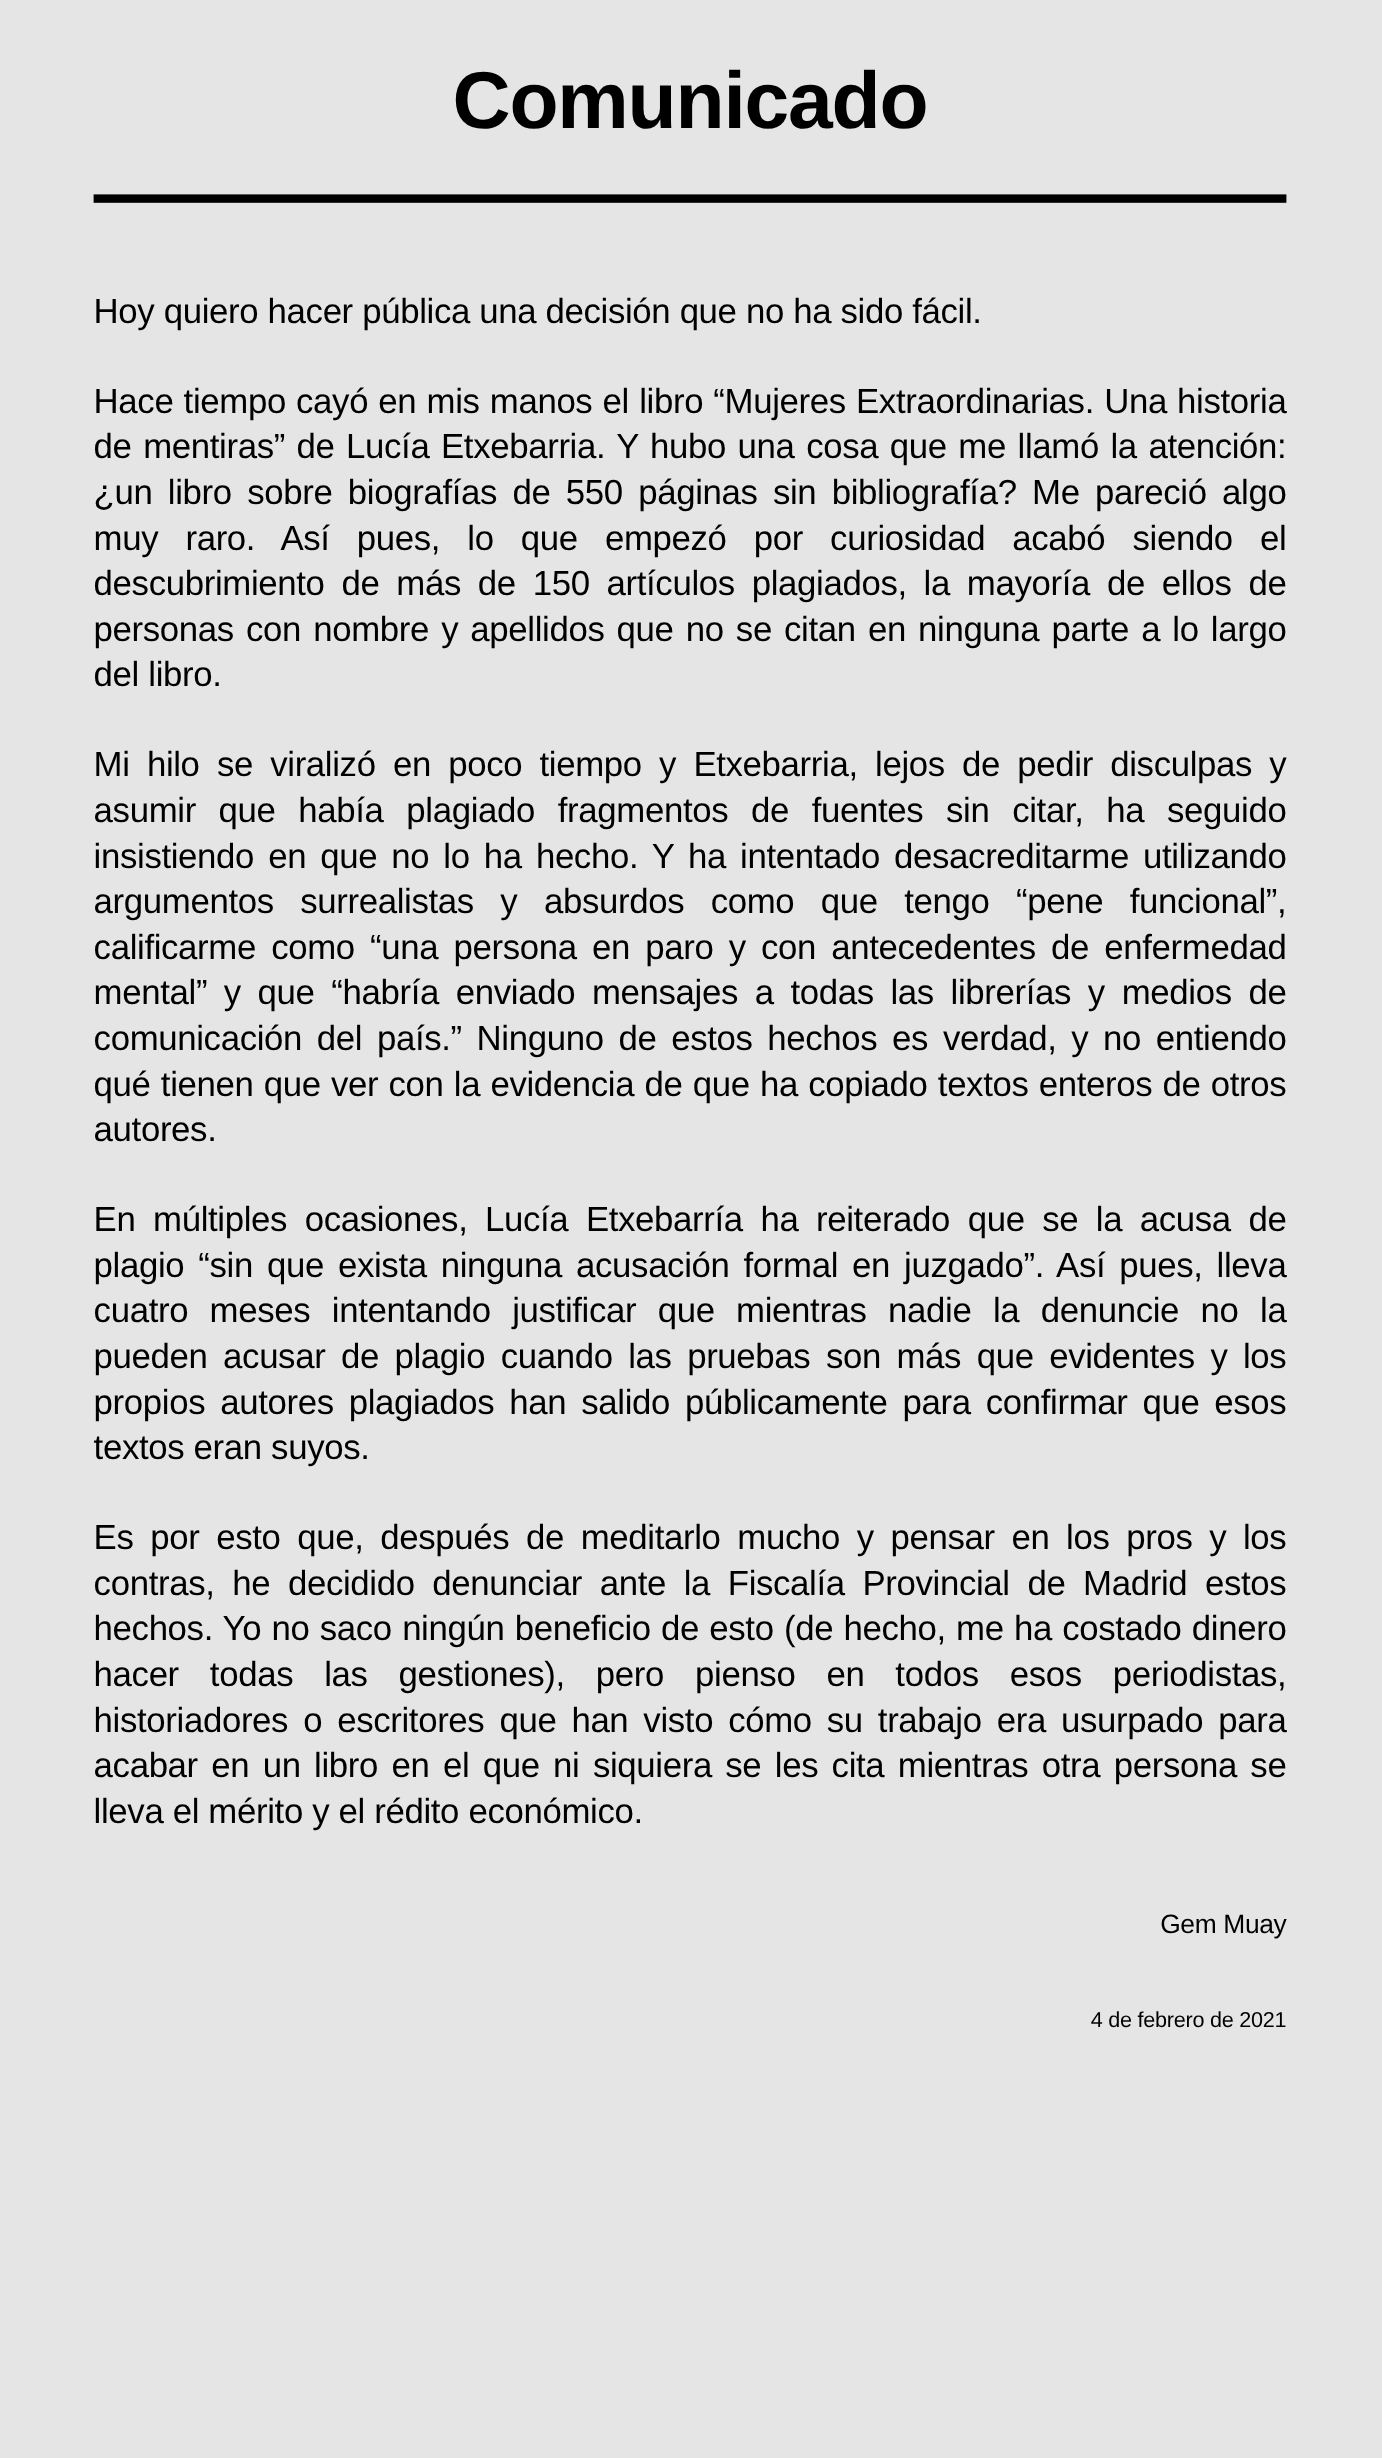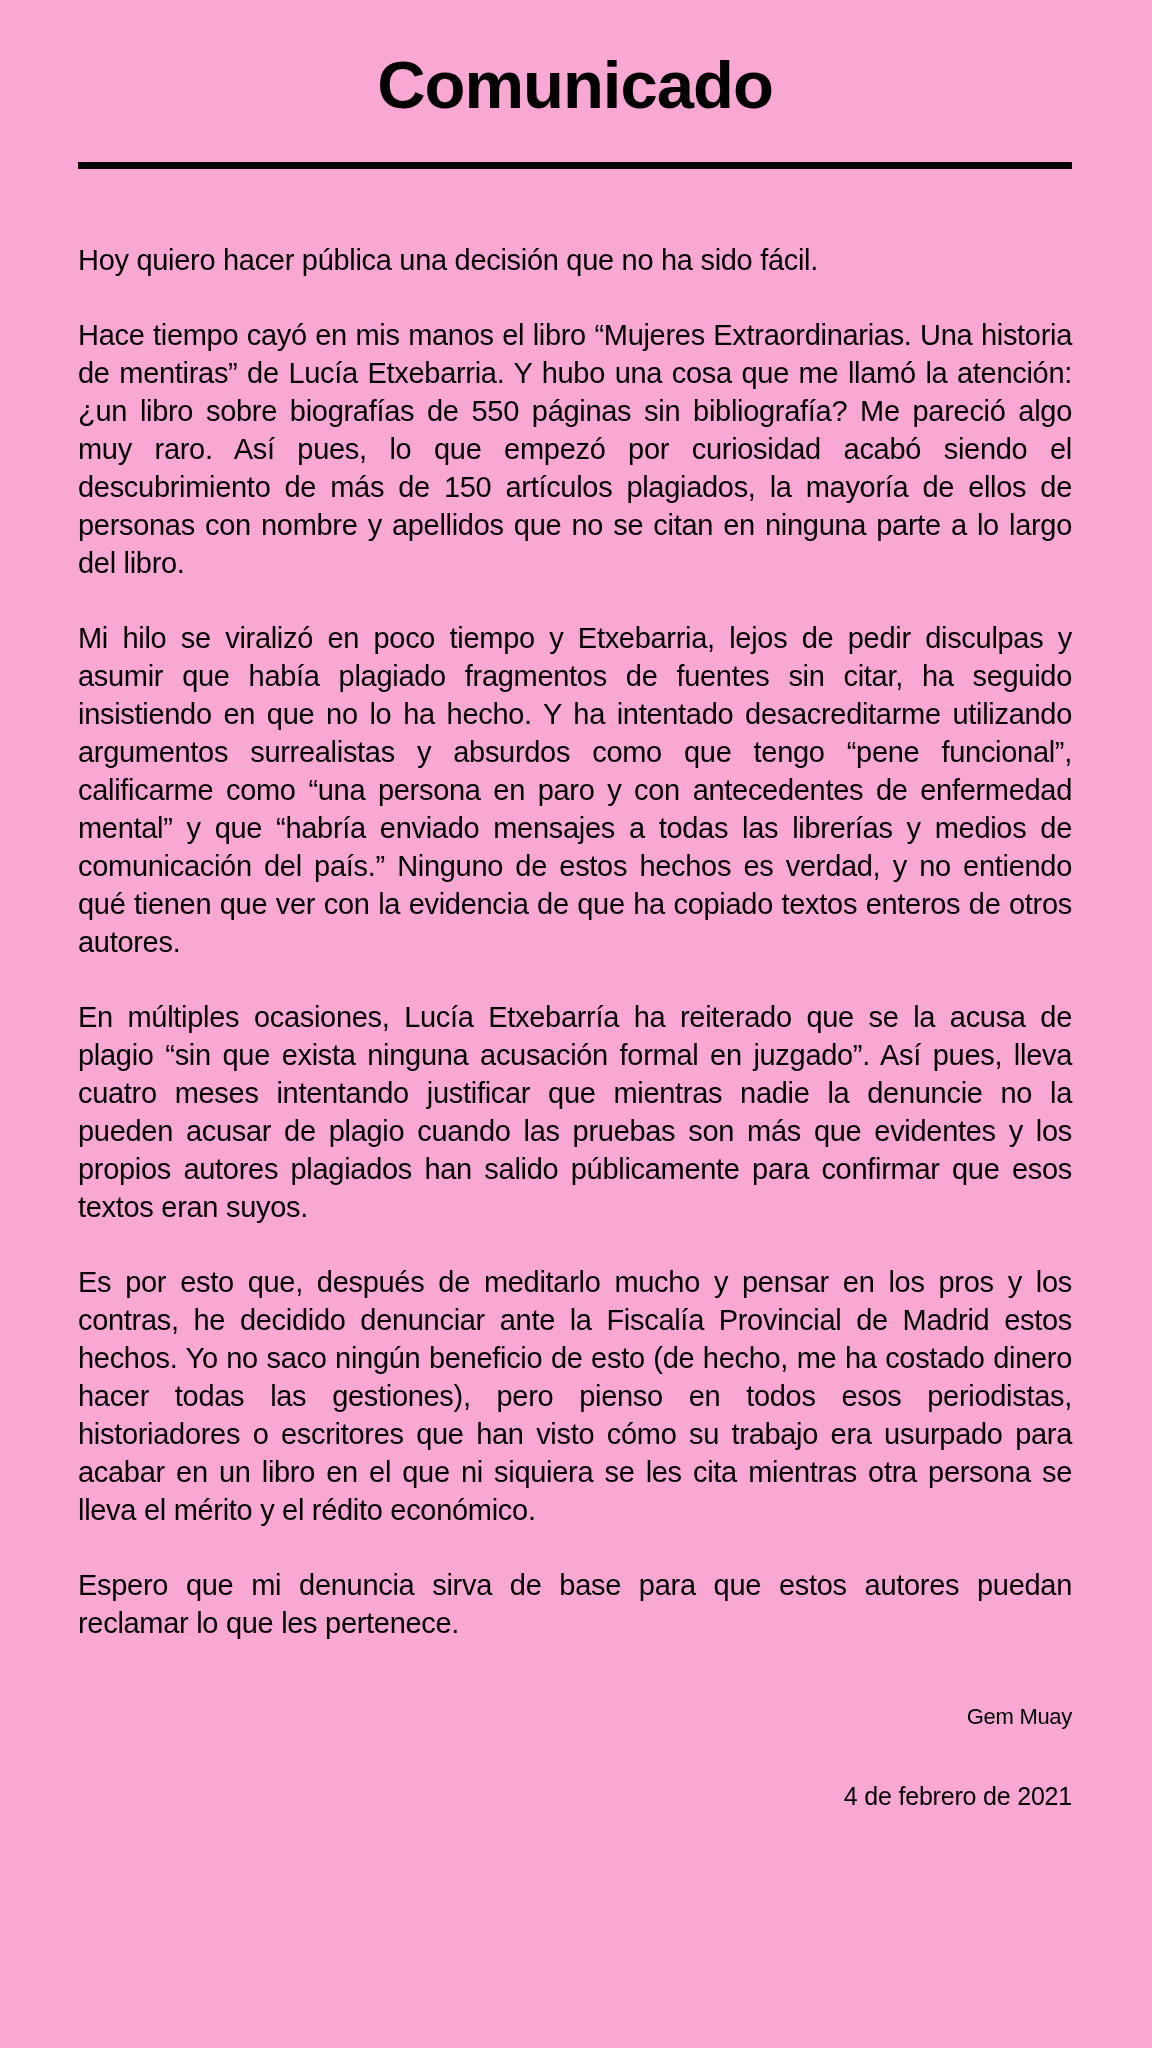--- a/index.html
+++ b/index.html
@@ -5,21 +5,21 @@
   html, body {
     margin: 0;
     padding: 0;
     background: #ffffff;
   }
   .page {
     position: relative;
     width: 1152px;
     height: 2048px;
     margin: 0 auto;
-    background: #f9a8d4;
+    background: #e5e5e5;
     color: #000000;
     font-family: "Liberation Sans", "DejaVu Sans", sans-serif;
     box-sizing: border-box;
     padding: 48px 80px 0 78px;
     overflow: hidden;
   }
   .doc-title {
     margin: 0;
     font-size: 67px;
     font-weight: 700;
@@ -49,41 +49,40 @@
   }
   .signature {
     margin-top: 56px;
     font-size: 22px;
     line-height: 38px;
     text-align: right;
     letter-spacing: -0.3px;
   }
   .doc-date {
     margin-top: 44px;
-    font-size: 25px;
+    font-size: 18px;
     line-height: 32px;
     text-align: right;
     letter-spacing: -0.2px;
   }
 </style>
 </head>
 <body>
 
 <div class="page">
 
   <h1 class="doc-title">Comunicado</h1>
 
   <hr class="title-rule">
 
   <div class="doc-body">
     <p>Hoy quiero hacer pública una decisión que no ha sido fácil.</p>
     <p>Hace tiempo cayó en mis manos el libro “Mujeres Extraordinarias. Una historia de mentiras” de Lucía Etxebarria. Y hubo una cosa que me llamó la atención: ¿un libro sobre biografías de 550 páginas sin bibliografía? Me pareció algo muy raro. Así pues, lo que empezó por curiosidad acabó siendo el descubrimiento de más de 150 artículos plagiados, la mayoría de ellos de personas con nombre y apellidos que no se citan en ninguna parte a lo largo del libro.</p>
     <p>Mi hilo se viralizó en poco tiempo y Etxebarria, lejos de pedir disculpas y asumir que había plagiado fragmentos de fuentes sin citar, ha seguido insistiendo en que no lo ha hecho. Y ha intentado desacreditarme utilizando argumentos surrealistas y absurdos como que tengo “pene funcional”, calificarme como “una persona en paro y con antecedentes de enfermedad mental” y que “habría enviado mensajes a todas las librerías y medios de comunicación del país.” Ninguno de estos hechos es verdad, y no entiendo qué tienen que ver con la evidencia de que ha copiado textos enteros de otros autores.</p>
     <p>En múltiples ocasiones, Lucía Etxebarría ha reiterado que se la acusa de plagio “sin que exista ninguna acusación formal en juzgado”. Así pues, lleva cuatro meses intentando justificar que mientras nadie la denuncie no la pueden acusar de plagio cuando las pruebas son más que evidentes y los propios autores plagiados han salido públicamente para confirmar que esos textos eran suyos.</p>
     <p>Es por esto que, después de meditarlo mucho y pensar en los pros y los contras, he decidido denunciar ante la Fiscalía Provincial de Madrid estos hechos. Yo no saco ningún beneficio de esto (de hecho, me ha costado dinero hacer todas las gestiones), pero pienso en todos esos periodistas, historiadores o escritores que han visto cómo su trabajo era usurpado para acabar en un libro en el que ni siquiera se les cita mientras otra persona se lleva el mérito y el rédito económico.</p>
-    <p>Espero que mi denuncia sirva de base para que estos autores puedan reclamar lo que les pertenece.</p>
   </div>
 
   <div class="signature">Gem Muay</div>
 
   <div class="doc-date">4 de febrero de 2021</div>
 
 </div>
 
 </body></html>

